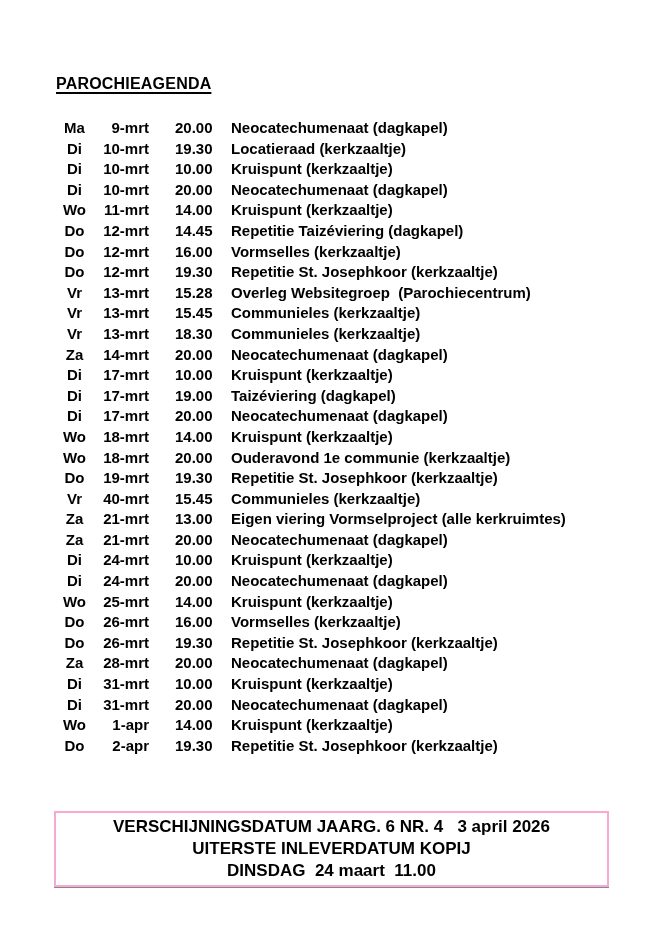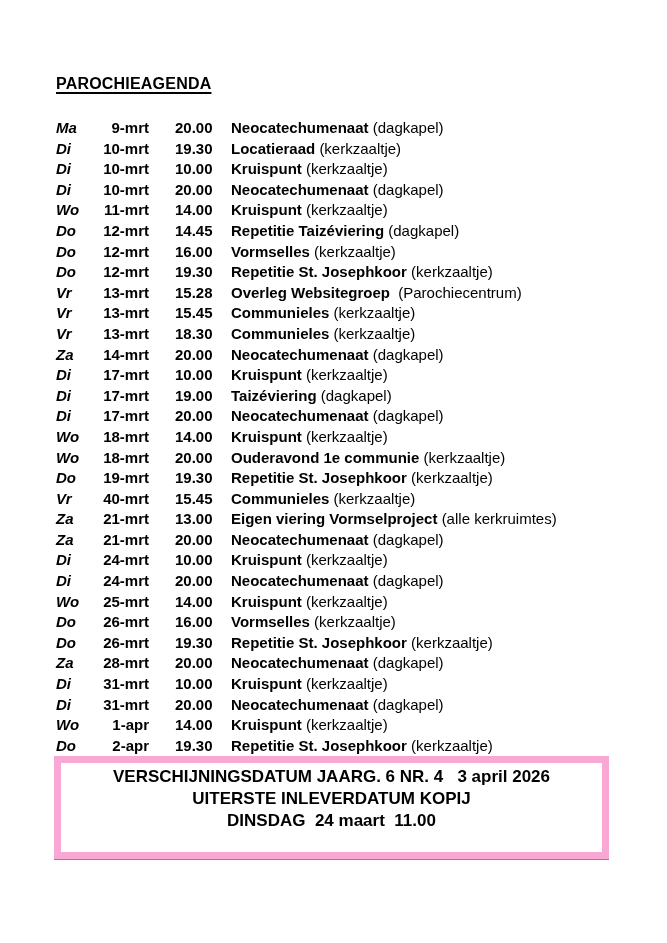--- a/index.html
+++ b/index.html
@@ -27,34 +27,35 @@
   }
   .agenda { }
   .agenda-row {
     display: grid;
     grid-template-columns: 37px 56px 82px 1fr;
     line-height: 20.6px;
     font-size: 15px;
     font-weight: bold;
     white-space: pre-wrap;
   }
-  .cell-day   { text-align: left; font-style: italic; }
+  .cell-day   { text-align: center; }
   .cell-date  { text-align: right; }
   .cell-time  { padding-left: 26px; }
   .cell-desc  { }
   .event-name { font-weight: bold; margin-top: 22px; }
-  .event-location { font-weight: normal; }
+  .event-location { font-weight: bold; }
   .footer-box {
     box-sizing: border-box;
     width: 555px;
     margin-left: -2px;
-    border: 7px solid #f9a8d4;
+    margin-top: 55px;
+    border: 2px solid #f9a8d4;
     box-shadow: 0 1px 0 #888888;
     text-align: center;
-    padding: 3px 0 20px 0;
+    padding: 3px 0 3px 0;
   }
   .footer-line {
     font-size: 17px;
     font-weight: bold;
     line-height: 22px;
     white-space: pre-wrap;
   }
 </style>
 </head>
 <body>

